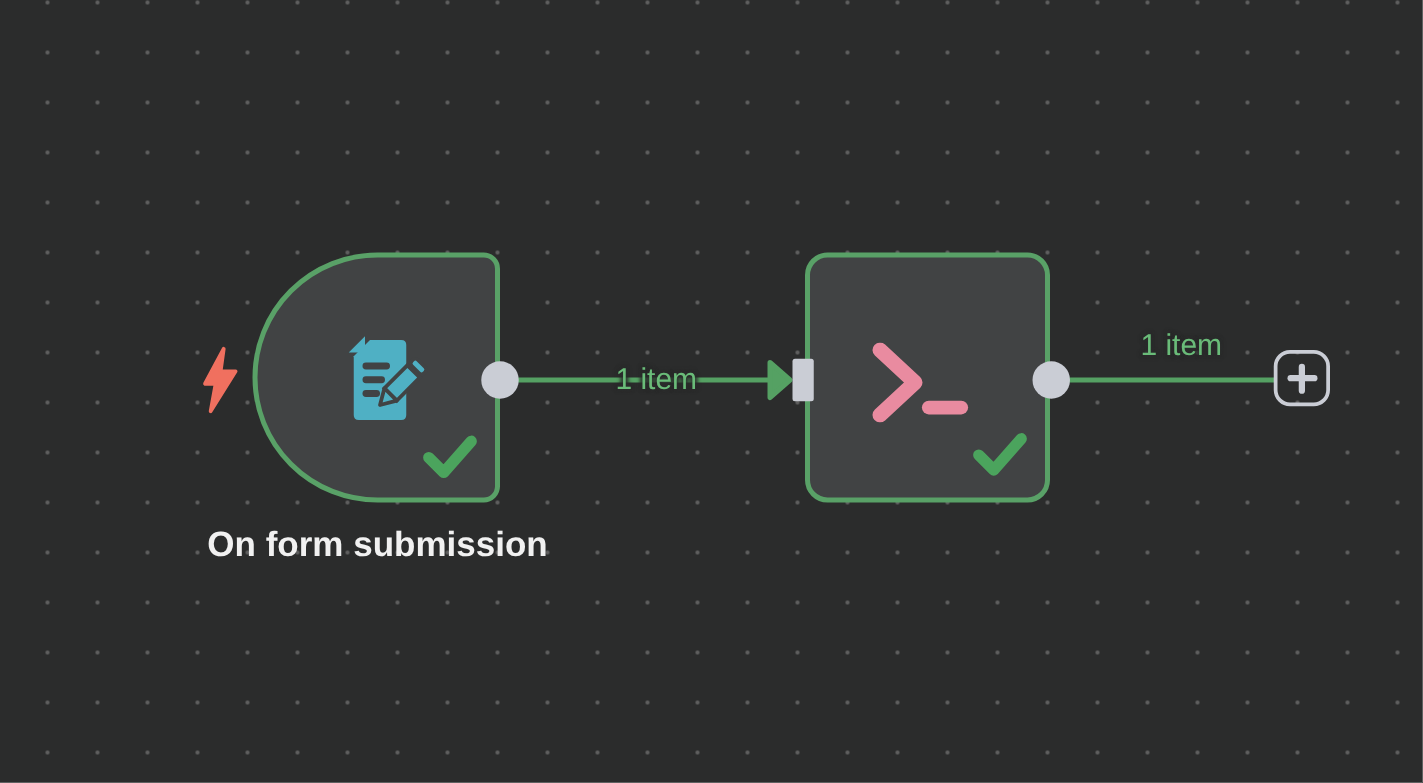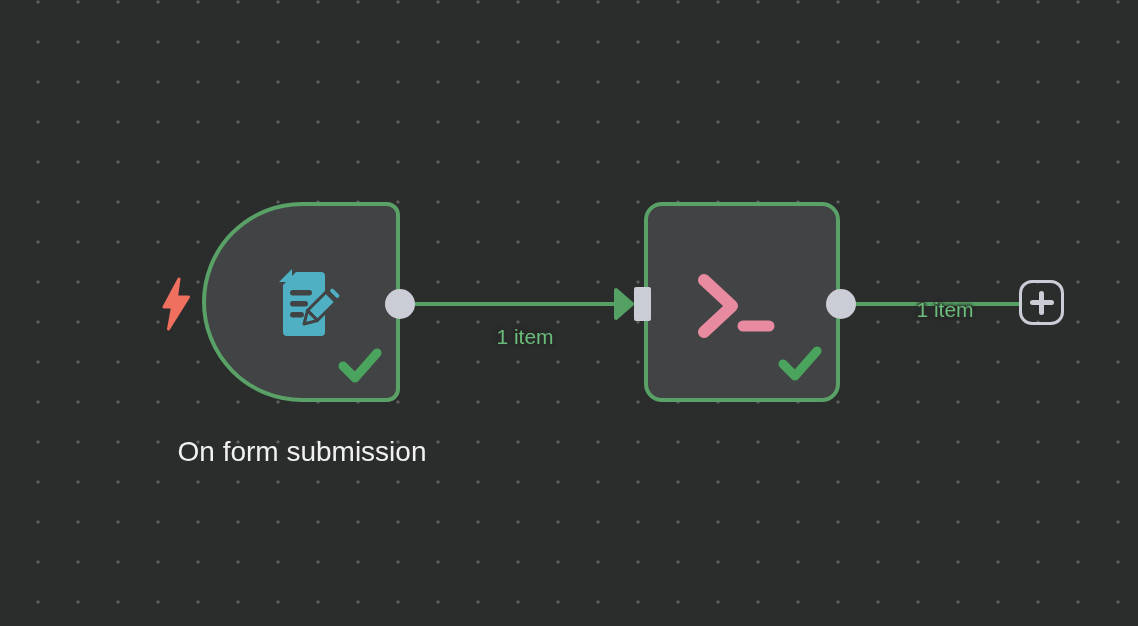--- a/index.html
+++ b/index.html
@@ -47,32 +47,31 @@
   }
   .endpoint-out-1{left:385px;}
   .endpoint-out-2{left:826px;}
   .arrowhead{position:absolute;left:613px;top:285px;z-index:2;}
   .endpoint-in{
     position:absolute;left:634px;top:287px;width:17px;height:34px;
     background:#cacdd5;border-radius:2px;z-index:3;
   }
   .conn-label{
     position:absolute;
-    color:#6abc79;font-size:21px;line-height:24px;
+    color:#6abc79;font-size:24px;line-height:24px;
     transform:translateX(-50%);
     white-space:nowrap;z-index:4;
     text-shadow:0 2px 3px rgba(43,44,44,.95), 0 -2px 3px rgba(43,44,44,.95), 2px 0 3px rgba(43,44,44,.95), -2px 0 3px rgba(43,44,44,.95);
-    margin-top:33px;
   }
   .conn-label-1{left:525px;top:292px;}
   .conn-label-2{left:945px;top:265px;}
   .node-title{
-    position:absolute;top:436px;
+    position:absolute;top:420px;
     transform:translateX(-50%);
-    color:#f1f1f1;font-size:28px;font-weight:400;line-height:32px;
+    color:#f1f1f1;font-size:28px;font-weight:700;line-height:32px;
     white-space:nowrap;z-index:2;
   }
   .title-1{left:302px;}
   .title-2{left:742px;}
   .add-btn{
     position:absolute;left:1019px;top:280px;width:45px;height:45px;
     box-sizing:border-box;
     background:transparent;border:3.5px solid #cacdd5;border-radius:13px;
     cursor:pointer;z-index:3;padding:0;
     display:flex;align-items:center;justify-content:center;

